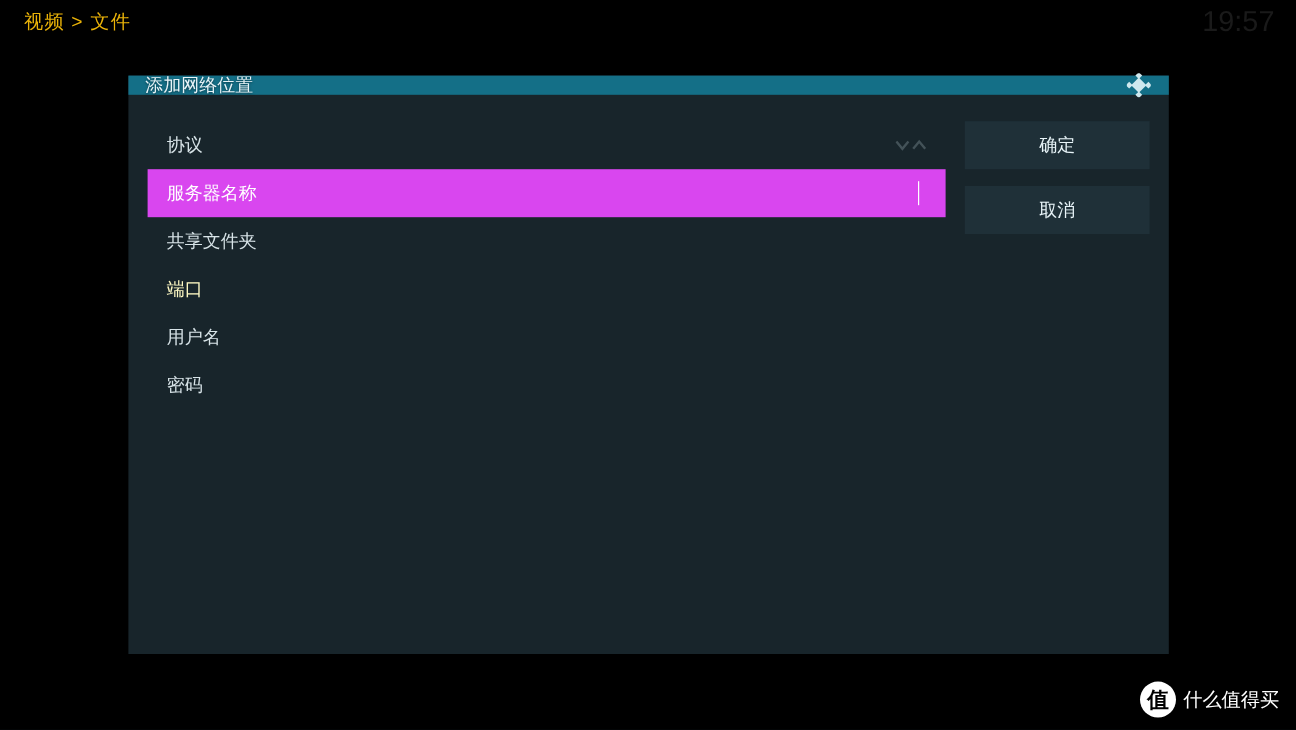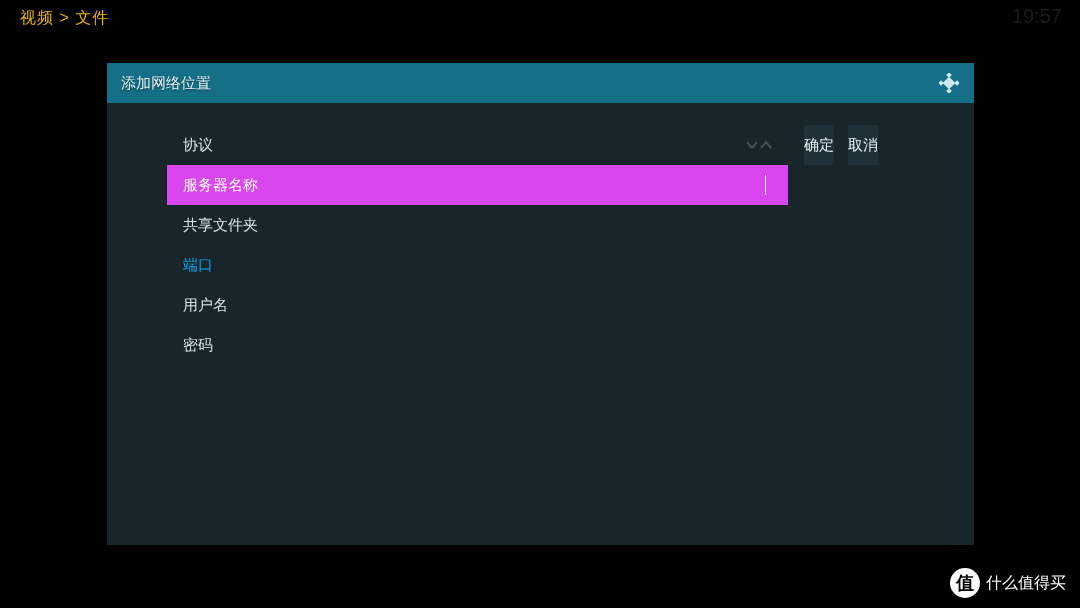--- a/index.html
+++ b/index.html
@@ -18,33 +18,33 @@
       left: 20px;
       color: #eab308;
       font-size: 16px;
       letter-spacing: 1px;
     }
     .bg-clock {
       position: absolute;
       top: 5px;
       right: 18px;
       color: #1a1a1a;
-      font-size: 20px;
+      font-size: 24px;
       font-weight: 400;
     }
     .dialog {
       position: absolute;
       top: 63px;
       left: 107px;
       width: 867px;
       height: 482px;
       background: #18252b;
     }
     .title-bar {
-      height: 40px;
+      height: 16px;
       background: #146f87;
       display: flex;
       align-items: center;
       justify-content: space-between;
       padding: 0 14px;
     }
     .title-text {
       color: #e8f4f8;
       font-size: 15px;
       text-shadow: 0 1px 2px rgba(0,0,0,0.5);
@@ -54,29 +54,28 @@
       height: 22px;
       display: flex;
       align-items: center;
       justify-content: center;
     }
     .kodi-logo svg { display: block; }
     .body {
       display: flex;
       padding: 22px 16px 0 16px;
       gap: 16px;
-      margin-left: 44px;
     }
     .form-col {
       flex: 1;
     }
     .side-col {
       width: 154px;
       display: flex;
-      flex-direction: row;
+      flex-direction: column;
       gap: 14px;
     }
     .form-row {
       height: 40px;
       display: flex;
       align-items: center;
       padding: 0 16px;
       font-size: 15px;
       color: #d8e4e8;
       justify-content: space-between;
@@ -98,21 +97,21 @@
       letter-spacing: -2px;
       display: flex;
       gap: 2px;
     }
     .cursor {
       width: 1px;
       height: 20px;
       background: #fff;
       margin-right: 6px;
     }
-    .form-row.disabled { color: #0ea5e9; }
+    .form-row.disabled { color: #fef9c3; }
     .side-btn {
       height: 40px;
       background: #1f3038;
       display: flex;
       align-items: center;
       justify-content: center;
       font-size: 15px;
       color: #e8f4f8;
     }
     .watermark {

